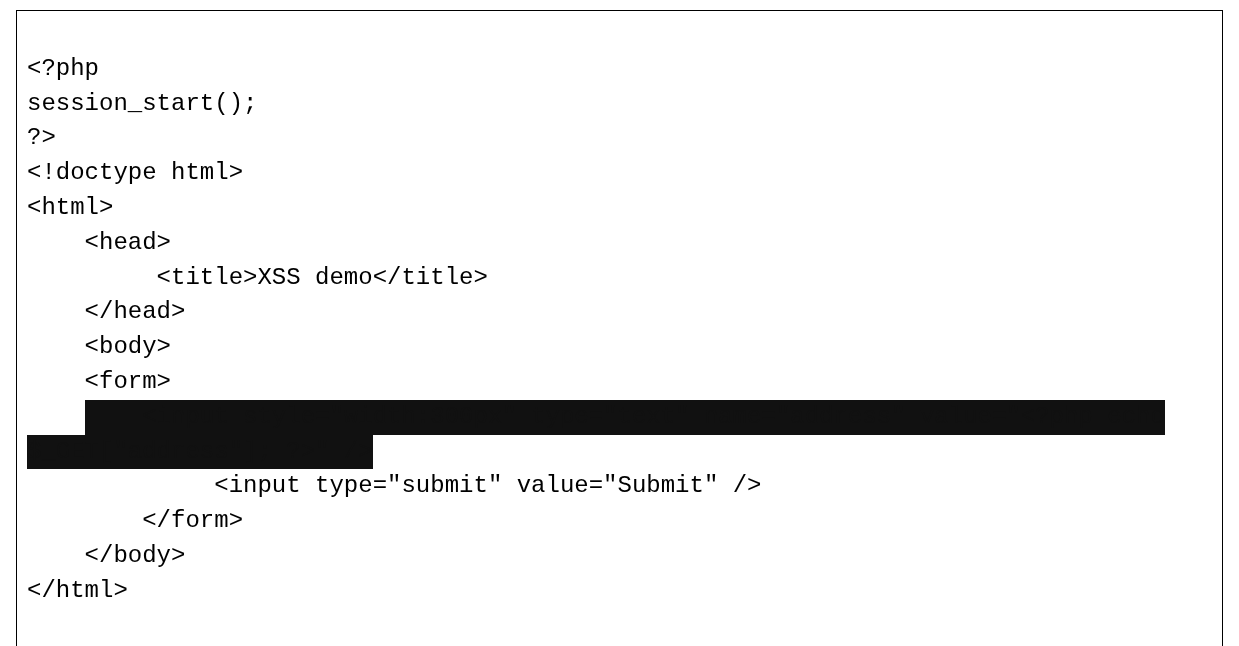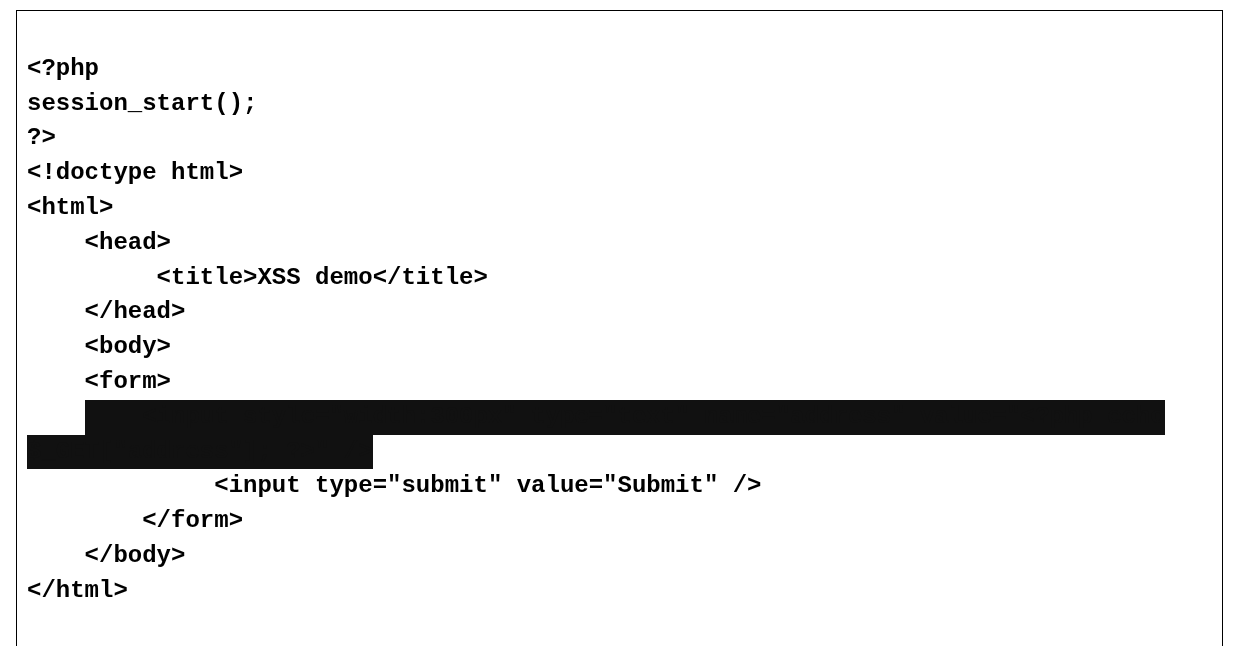--- a/index.html
+++ b/index.html
@@ -20,21 +20,20 @@
   }
   .code-box {
     border: 1px solid #000;
     padding: 6px 10px 12px 10px;
     white-space: pre;
     overflow: hidden;
   }
   .line {
     white-space: pre;
     font-family: inherit;
-    font-weight: bold;
   }
   .hl {
     background: #111;
     color: #111;
     display: inline-block;
   }
 </style>
 </head>
 <body>
 

